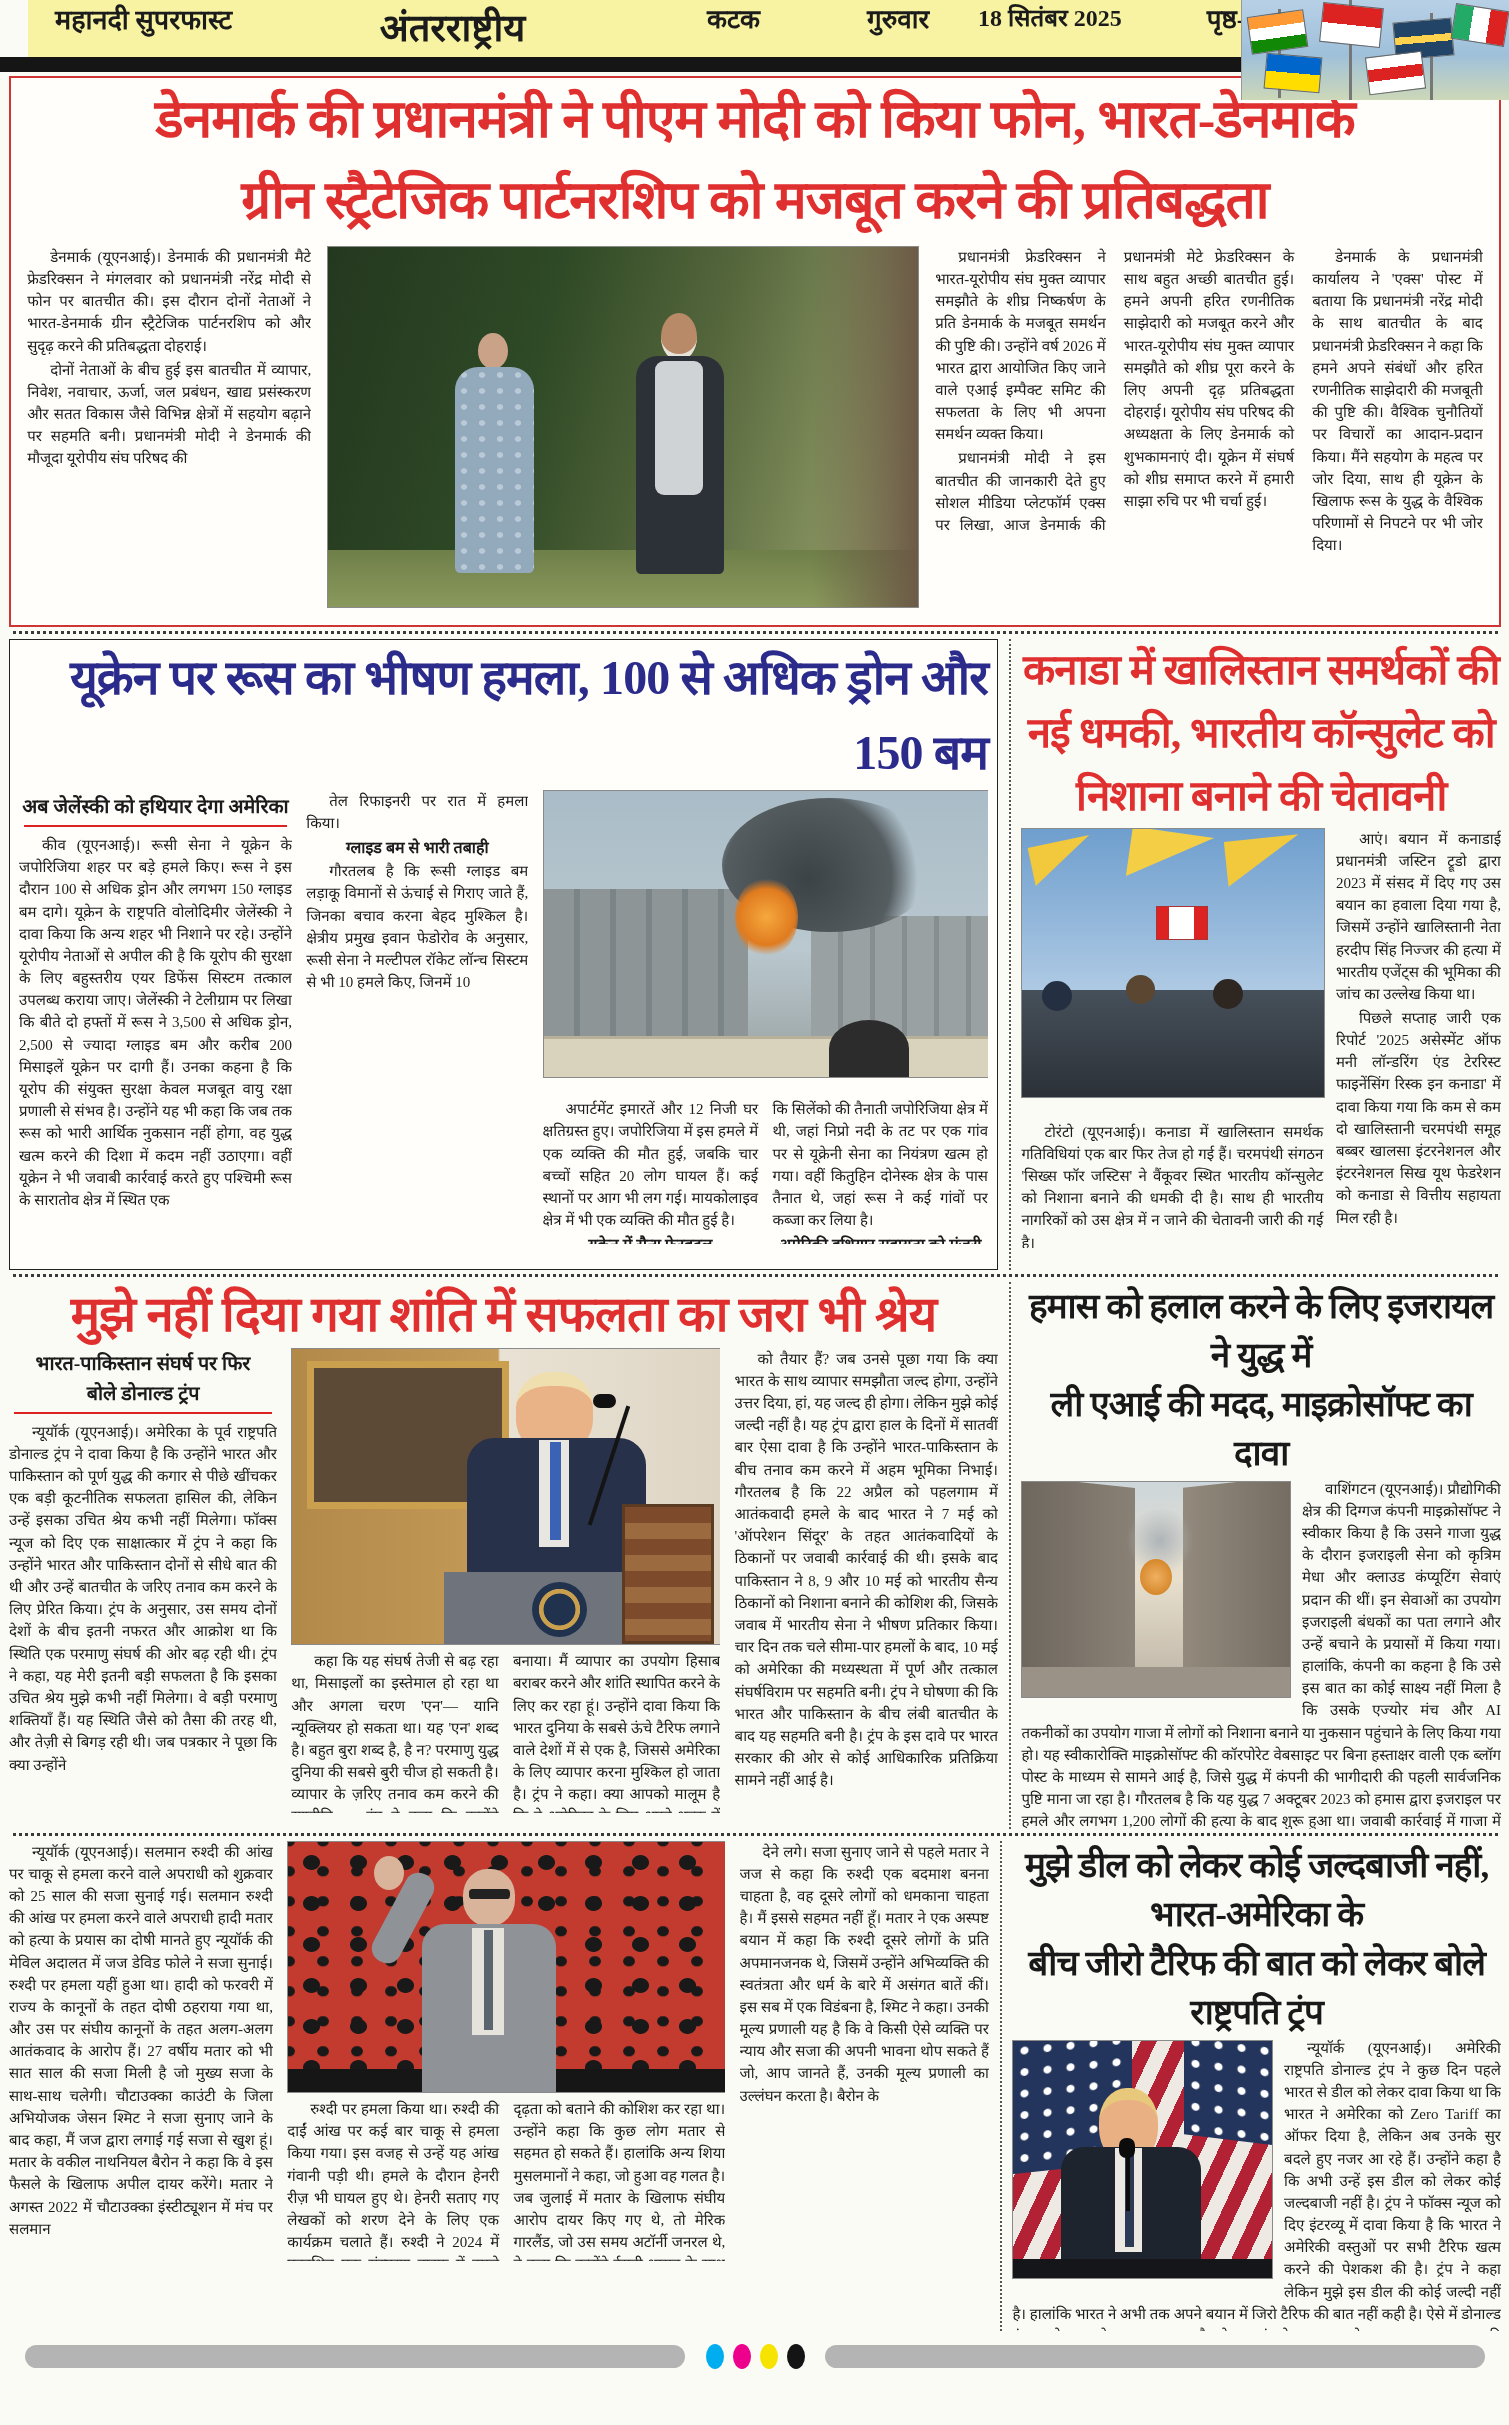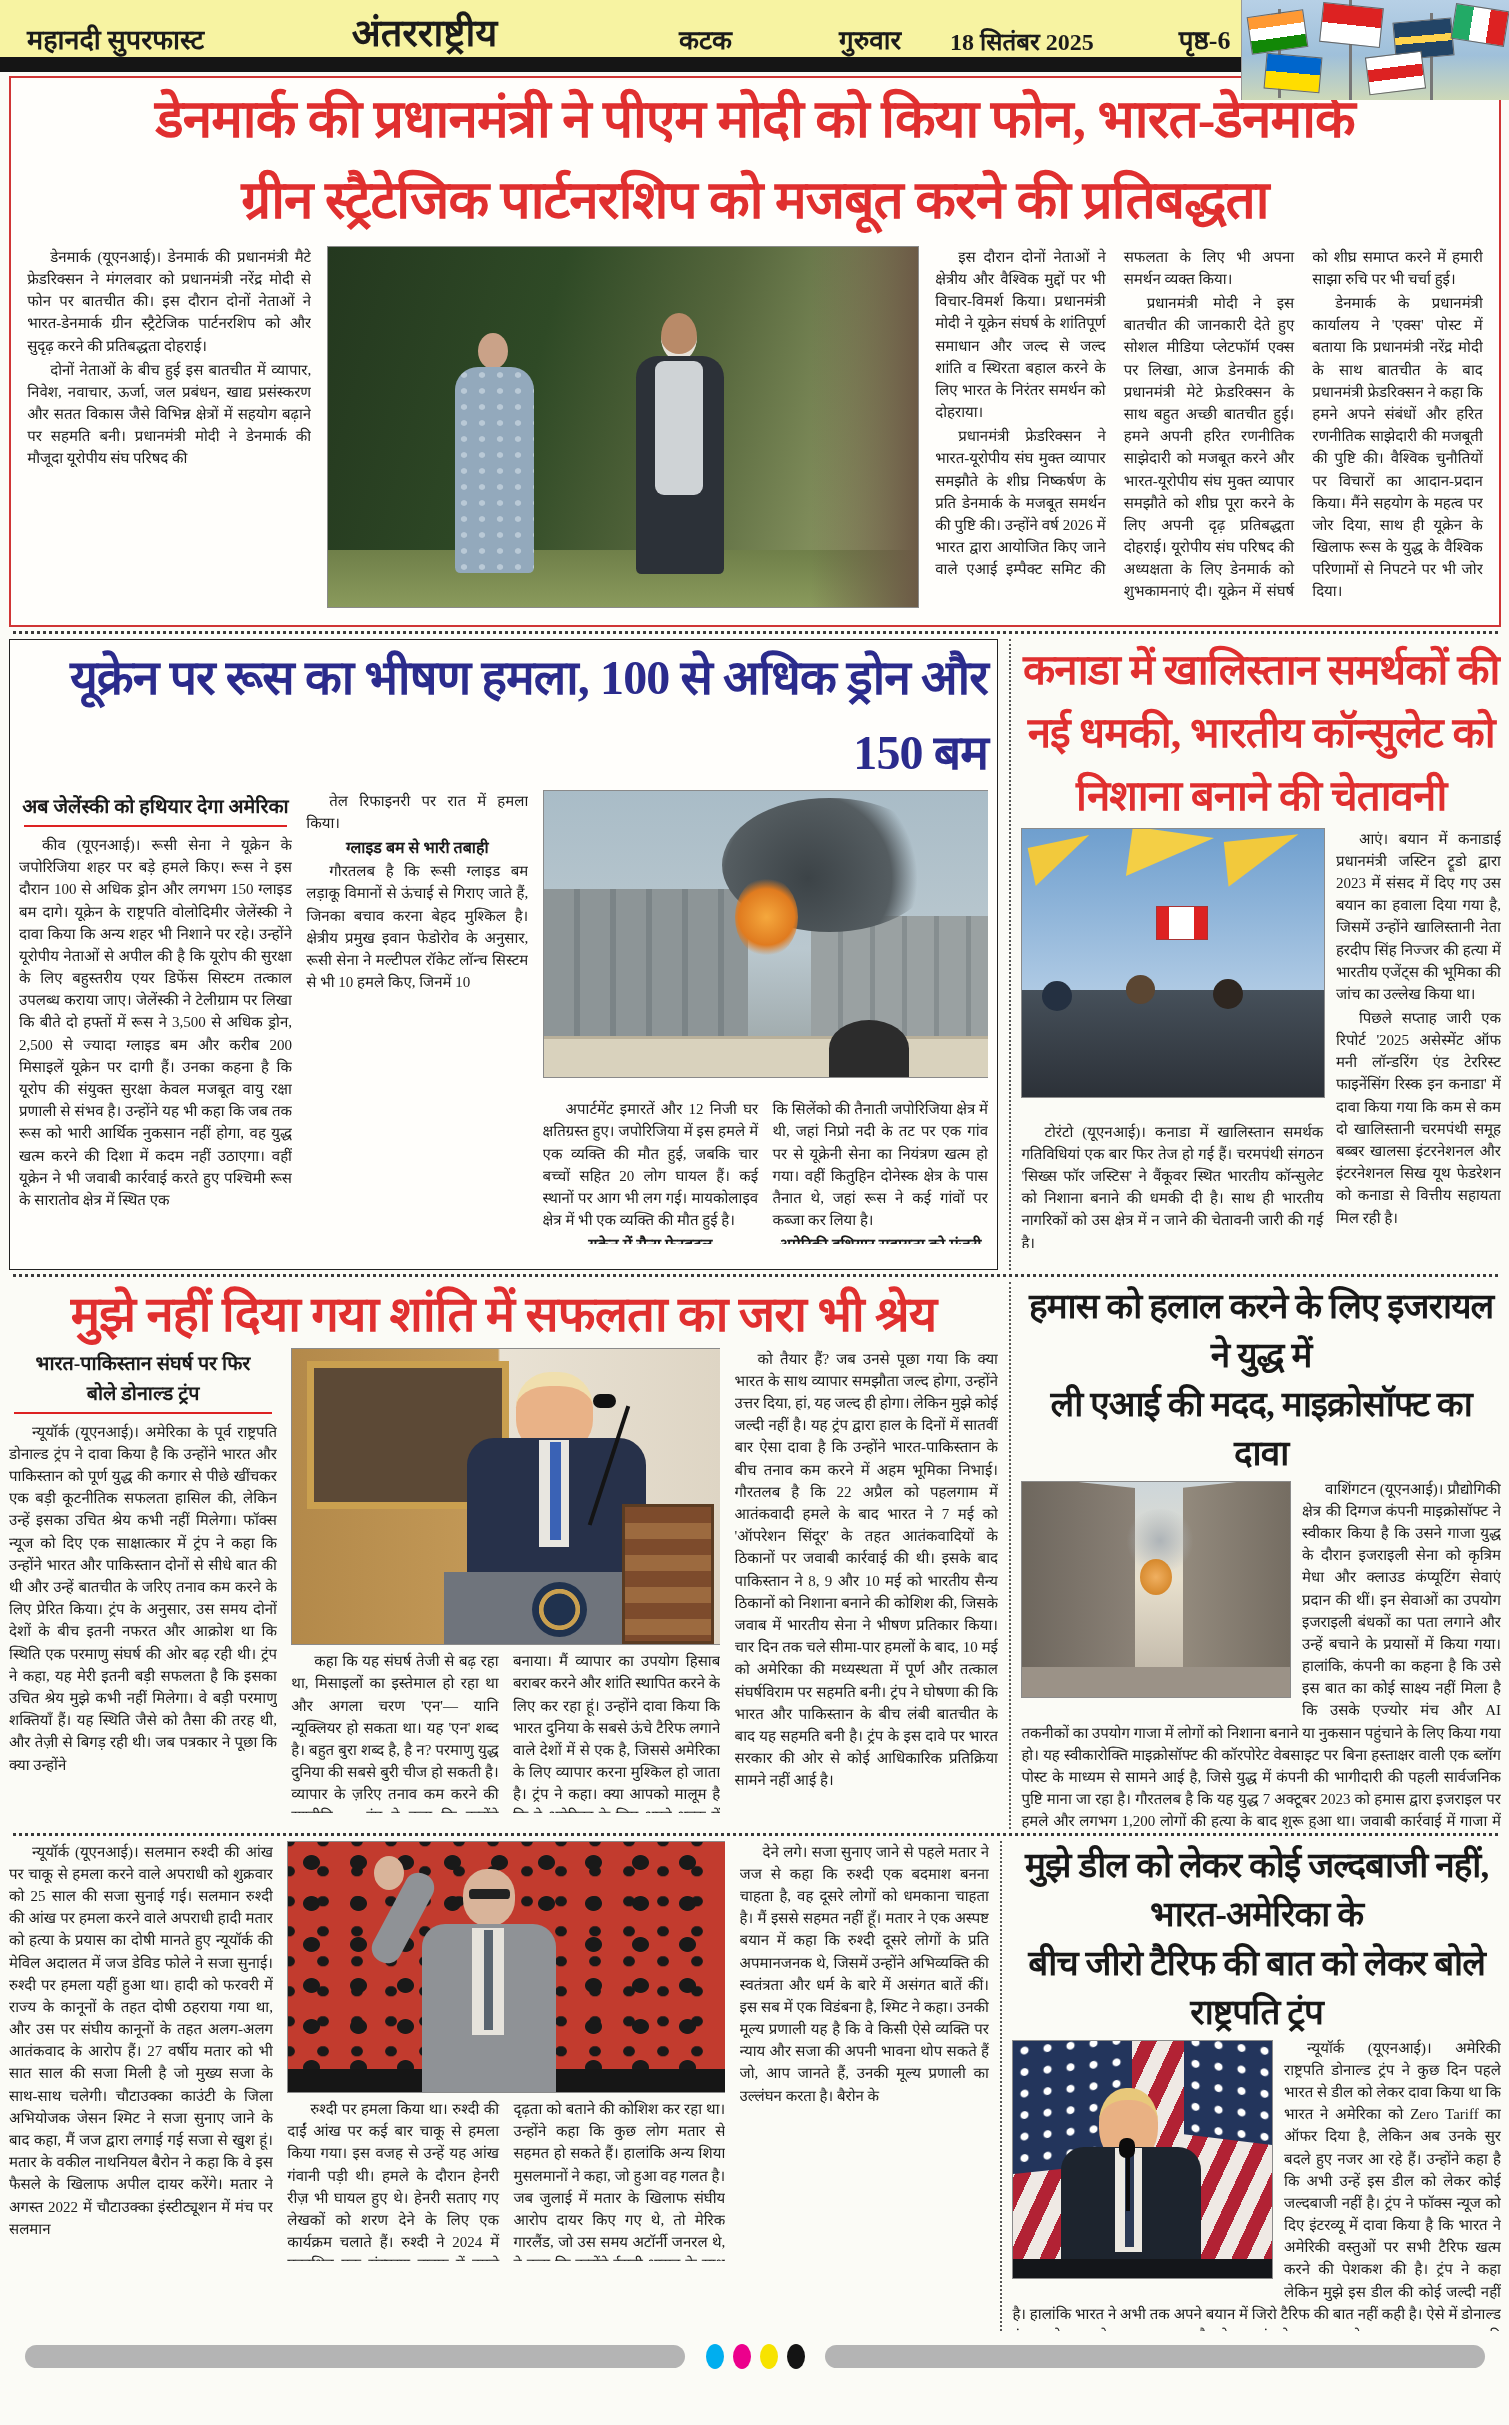--- a/index.html
+++ b/index.html
@@ -1,19 +1,19 @@
 <!DOCTYPE html>
 <html style="font-size:14.3px"><head>
 <meta charset="utf-8">
 <style>
   html,body{margin:0;padding:0;background:#e9e9e4;}
   .page{width:1510px;height:2426px;background:#fbfbf6;position:relative;overflow:hidden;
         font-family:"Liberation Serif","DejaVu Serif",serif;color:#1b1b1b;}
   
-  .masthead{height:57px;background:#f7f3a2;display:flex;align-items:flex-end;font-weight:bold;position:relative;}
+  .masthead{height:57px;background:#f7f3a2;display:flex;align-items:flex-start;font-weight:bold;position:relative;margin-left:28px;}
   .m-paper{font-size:27px;margin-left:27px;width:277px;}
   .m-section{font-size:38px;width:241px;text-align:center;}
   .m-city{font-size:26px;margin-left:134px;}
   .m-day{font-size:26px;margin-left:107px;}
   .m-date{font-size:24px;margin-left:49px;}
   .m-page{font-size:26px;margin-left:85px;}
   .m-bar{height:15px;background:#151515;}
   .m-flags{position:absolute;right:0;top:0;width:268px;height:100px;z-index:6;background:linear-gradient(180deg,#b7d0e6 0%,#9fc0da 55%,#cdd8b8 100%);overflow:hidden;border-left:0.9px solid #999;}
   .flagstick{position:absolute;width:2.7px;background:#777;}
   .flagrect{position:absolute;border:0.9px solid #666;}
@@ -121,21 +121,20 @@
         <div class="ph" style="inset:0;background:linear-gradient(105deg,#24381f 0%,#2f4a26 35%,#55663c 60%,#86925f 85%,#a5ad79 100%);"></div>
         <div class="ph" style="left:0;bottom:0;width:100%;height:57px;background:linear-gradient(180deg,#6f7f49,#8a9a5c);"></div>
         <div class="ph" style="left:150px;top:86px;width:30px;height:36px;border-radius:50%;background:#caa288;"></div>
         <div class="ph" style="left:127px;top:120px;width:79px;height:206px;border-radius:23px 23px 5.4px 5.4px;background:#93a9bc;background-image:radial-gradient(#b9c9d6 2.7px,transparent 3.6px);background-size:18px 16px;"></div>
         <div class="ph" style="left:333px;top:66px;width:36px;height:41px;border-radius:50%;background:#b98a68;border-bottom:7.2px solid #e8e3da;"></div>
         <div class="ph" style="left:308px;top:109px;width:88px;height:218px;border-radius:21.5px 21.5px 5.4px 5.4px;background:#2c3138;"></div>
         <div class="ph" style="left:327px;top:114px;width:48px;height:134px;background:#cfd3d6;border-radius:9px;"></div>
         <div class="ph" style="right:0;top:0;width:107px;height:100%;background:linear-gradient(90deg,rgba(0,0,0,0),#6c5a46);"></div>
       </div>
       <div class="lead-right body-txt">
-        <p>इस दौरान दोनों नेताओं ने क्षेत्रीय और वैश्विक मुद्दों पर भी विचार-विमर्श किया। प्रधानमंत्री मोदी ने यूक्रेन संघर्ष के शांतिपूर्ण समाधान और जल्द से जल्द शांति व स्थिरता बहाल करने के लिए भारत के निरंतर समर्थन को दोहराया।</p>
         <p>प्रधानमंत्री फ्रेडरिक्सन ने भारत-यूरोपीय संघ मुक्त व्यापार समझौते के शीघ्र निष्कर्षण के प्रति डेनमार्क के मजबूत समर्थन की पुष्टि की। उन्होंने वर्ष 2026 में भारत द्वारा आयोजित किए जाने वाले एआई इम्पैक्ट समिट की सफलता के लिए भी अपना समर्थन व्यक्त किया।</p>
         <p>प्रधानमंत्री मोदी ने इस बातचीत की जानकारी देते हुए सोशल मीडिया प्लेटफॉर्म एक्स पर लिखा, आज डेनमार्क की प्रधानमंत्री मेटे फ्रेडरिक्सन के साथ बहुत अच्छी बातचीत हुई। हमने अपनी हरित रणनीतिक साझेदारी को मजबूत करने और भारत-यूरोपीय संघ मुक्त व्यापार समझौते को शीघ्र पूरा करने के लिए अपनी दृढ़ प्रतिबद्धता दोहराई। यूरोपीय संघ परिषद की अध्यक्षता के लिए डेनमार्क को शुभकामनाएं दी। यूक्रेन में संघर्ष को शीघ्र समाप्त करने में हमारी साझा रुचि पर भी चर्चा हुई।</p>
         <p>डेनमार्क के प्रधानमंत्री कार्यालय ने 'एक्स' पोस्ट में बताया कि प्रधानमंत्री नरेंद्र मोदी के साथ बातचीत के बाद प्रधानमंत्री फ्रेडरिक्सन ने कहा कि हमने अपने संबंधों और हरित रणनीतिक साझेदारी की मजबूती की पुष्टि की। वैश्विक चुनौतियों पर विचारों का आदान-प्रदान किया। मैंने सहयोग के महत्व पर जोर दिया, साथ ही यूक्रेन के खिलाफ रूस के युद्ध के वैश्विक परिणामों से निपटने पर भी जोर दिया।</p>
       </div>
     </div>
   </div>
 
   <div class="dotsep"></div>
 
   <div class="row2">

